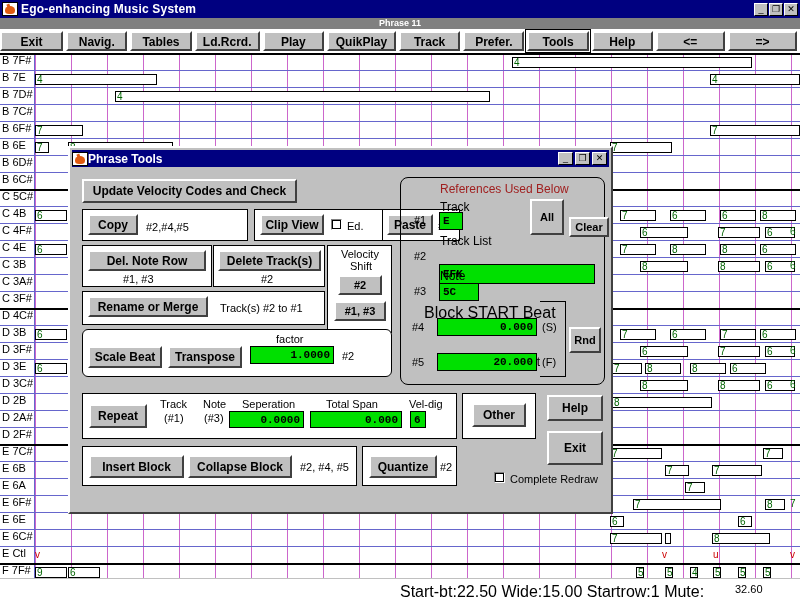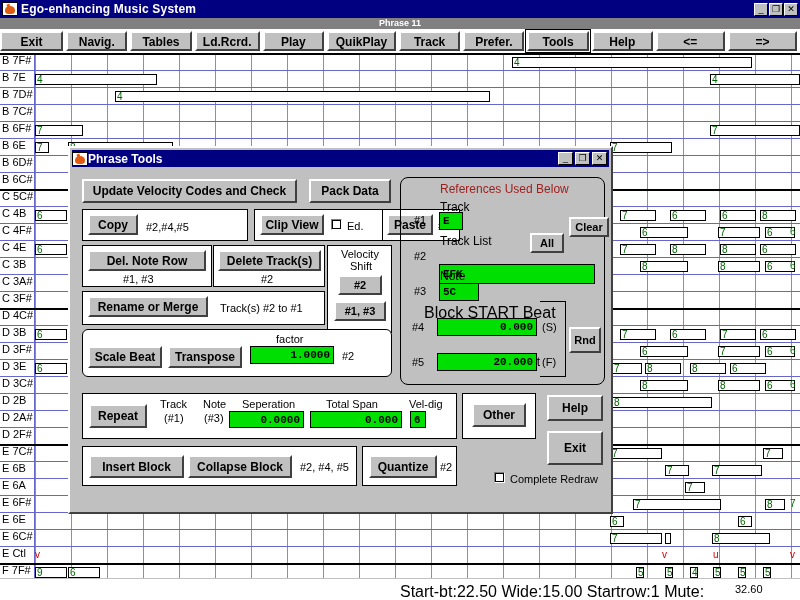--- a/index.html
+++ b/index.html
@@ -545,21 +545,20 @@
       <div id="dlgbtns">
         <div class="dsysbtn">_</div>
         <div class="dsysbtn">❐</div>
         <div class="dsysbtn">✕</div>
       </div>
     </div>
 
     <div class="dbody">
 
       <div class="btn" style="left:10px;top:10px;width:215px;height:24px;">Update Velocity Codes and Check</div>
-      <div class="btn" style="left:237px;top:10px;width:82px;height:24px;">Pack Data</div>
 
       <div class="grp" style="left:10px;top:40px;width:166px;height:32px;"></div>
       <div class="btn" style="left:16px;top:45px;width:50px;height:21px;">Copy</div>
       <div class="lbl" style="left:74px;top:52px;">#2,#4,#5</div>
       <div class="grp" style="left:182px;top:40px;width:132px;height:32px;"></div>
       <div class="btn" style="left:188px;top:45px;width:64px;height:21px;">Clip View</div>
       <div class="cbox" style="left:259px;top:50px;"></div>
       <div class="lbl" style="left:275px;top:51px;">Ed.</div>
       <div class="grp" style="left:310px;top:40px;width:78px;height:32px;"></div>
       <div class="btn" style="left:315px;top:45px;width:46px;height:21px;">Paste</div>
@@ -619,21 +618,21 @@
 
       <div class="cbox" style="left:422px;top:303px;"></div>
       <div class="lbl" style="left:438px;top:304px;">Complete Redraw</div>
 
       <div class="grpg" style="left:328px;top:8px;width:205px;height:208px;"></div>
       <div class="lbl red" style="left:368px;top:13px;font-size:12px;">References Used Below</div>
 
       <div class="lbl" style="left:368px;top:31px;font-size:12px;">Track</div>
       <div class="lbl" style="left:342px;top:45px;">#1</div>
       <div class="fld l" style="left:367px;top:43px;width:24px;height:18px;">E</div>
-      <div class="btn small" style="left:458px;top:64px;width:34px;height:20px;">All</div>
+      <div class="btn small" style="left:458px;top:30px;width:34px;height:36px;">All</div>
       <div class="btn small" style="left:497px;top:48px;width:40px;height:20px;">Clear</div>
 
       <div class="lbl" style="left:368px;top:65px;font-size:12px;">Track List</div>
       <div class="lbl" style="left:342px;top:81px;">#2</div>
       <div class="fld l" style="left:367px;top:95px;width:156px;height:20px;">EFK</div>
 
       <div class="lbl" style="left:368px;top:100px;font-size:12px;">Note</div>
       <div class="lbl" style="left:342px;top:116px;">#3</div>
       <div class="fld l" style="left:367px;top:114px;width:40px;height:18px;">5C</div>
 

